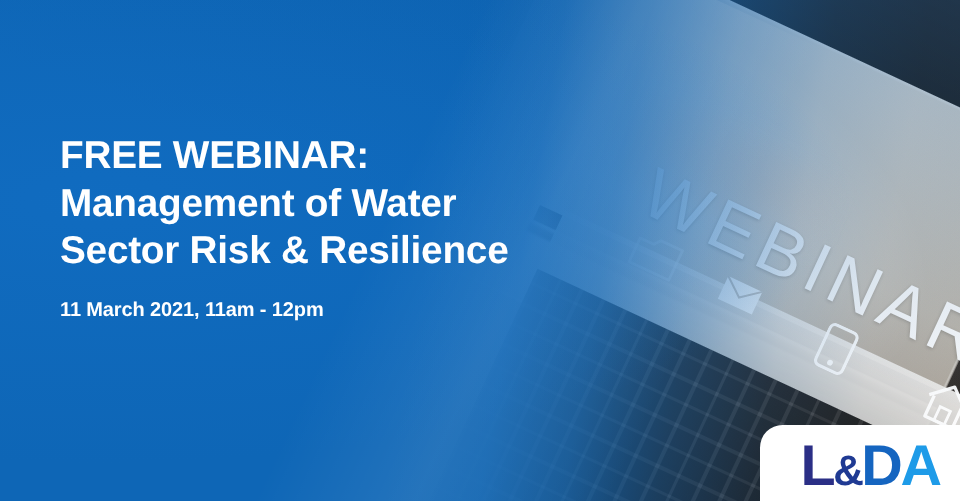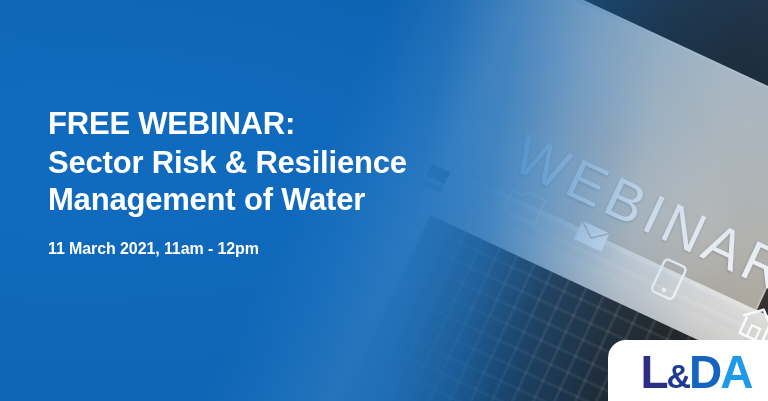--- a/index.html
+++ b/index.html
@@ -280,22 +280,22 @@
     </svg>
   </span>
 
   <div class="blue-wash"></div>
   <div class="blue-wash-2"></div>
   <div class="streak"></div>
 
   <div class="copy">
     <div class="kicker">FREE WEBINAR:</div>
     <div class="headline">
+      <span class="headline-l2">Management of Water</span>
       <span class="headline-l2">Sector Risk &amp; Resilience</span>
-      <span class="headline-l2">Management of Water</span>
     </div>
     <div class="datetime">11 March 2021, 11am - 12pm</div>
   </div>
 
   <div class="logo-badge">
     <span class="logo-mark">
       <span class="logo-l">L</span>
       <span class="logo-amp">&amp;</span>
       <span class="logo-d">D</span>
       <span class="logo-a">A</span>

